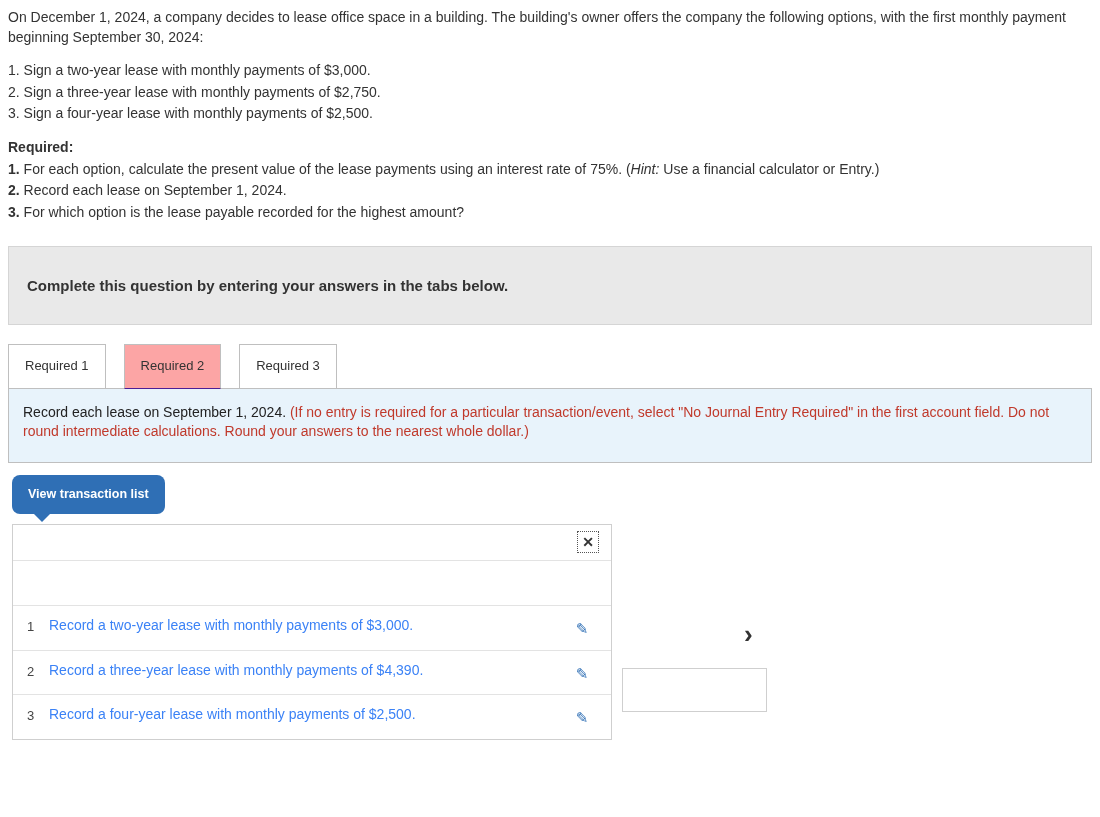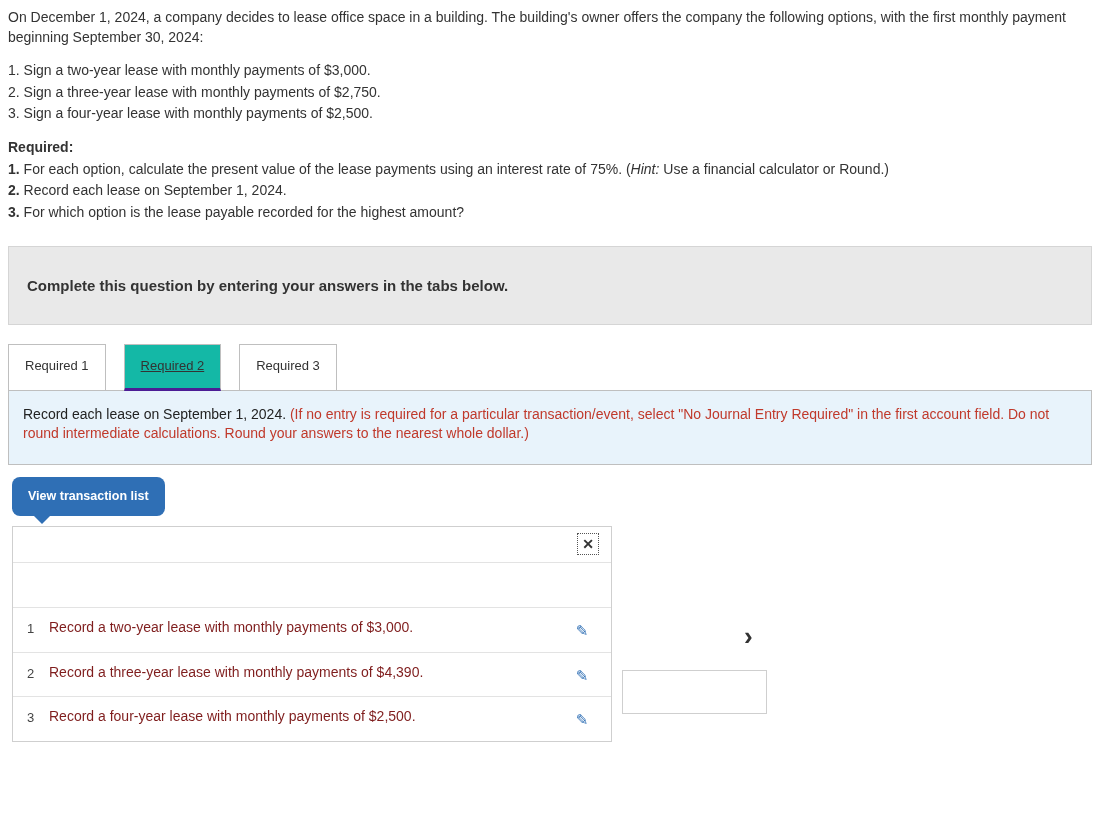--- a/index.html
+++ b/index.html
@@ -38,23 +38,22 @@
     border: 1px solid #bfbfbf;
     background: #fff;
     padding: 12px 16px;
     font-size: 13px;
     cursor: pointer;
     color: #333;
     position: relative;
     top: 1px;
   }
   .tab.active {
-    border-bottom: 3px solid #4c1d95;
-    background: #14b8a6;
-    text-decoration: underline;
+    border-bottom: 1px solid #4c1d95;
+    background: #fca5a5;
   }
 
   .tab-panel {
     border: 1px solid #bfbfbf;
     background: #e8f3fb;
     padding: 14px 14px 20px 14px;
     font-size: 14px;
   }
   .tab-panel .instr-main { color: #222; }
   .tab-panel .instr-red { color: #c0392b; }
@@ -119,21 +118,21 @@
   }
   .trans-num {
     width: 22px;
     flex-shrink: 0;
     color: #444;
     font-size: 13px;
     padding-top: 2px;
   }
   .trans-text {
     flex: 1;
-    color: #7f1d1d;
+    color: #3b82f6;
     font-size: 14px;
     padding-right: 10px;
   }
   .edit-col {
     width: 30px;
     flex-shrink: 0;
     text-align: center;
     padding-top: 2px;
   }
   .pencil {
@@ -176,21 +175,21 @@
 
 <div class="problem-text">
   <p>On December 1, 2024, a company decides to lease office space in a building. The building's owner offers the company the following options, with the first monthly payment beginning September 30, 2024:</p>
   <div class="gap"></div>
   <p>1. Sign a two-year lease with monthly payments of $3,000.</p>
   <p>2. Sign a three-year lease with monthly payments of $2,750.</p>
   <p>3. Sign a four-year lease with monthly payments of $2,500.</p>
   <div class="gap"></div>
   <p class="required-label">Required:</p>
   <p>
-    <b>1.</b><span> For each option, calculate the present value of the lease payments using an interest rate of 75%. (</span><span class="italic">Hint:</span><span> Use a financial calculator or Round.)</span>
+    <b>1.</b><span> For each option, calculate the present value of the lease payments using an interest rate of 75%. (</span><span class="italic">Hint:</span><span> Use a financial calculator or Entry.)</span>
   </p>
   <p>
     <b>2.</b><span> Record each lease on September 1, 2024.</span>
   </p>
   <p>
     <b>3.</b><span> For which option is the lease payable recorded for the highest amount?</span>
   </p>
 </div>
 
 

